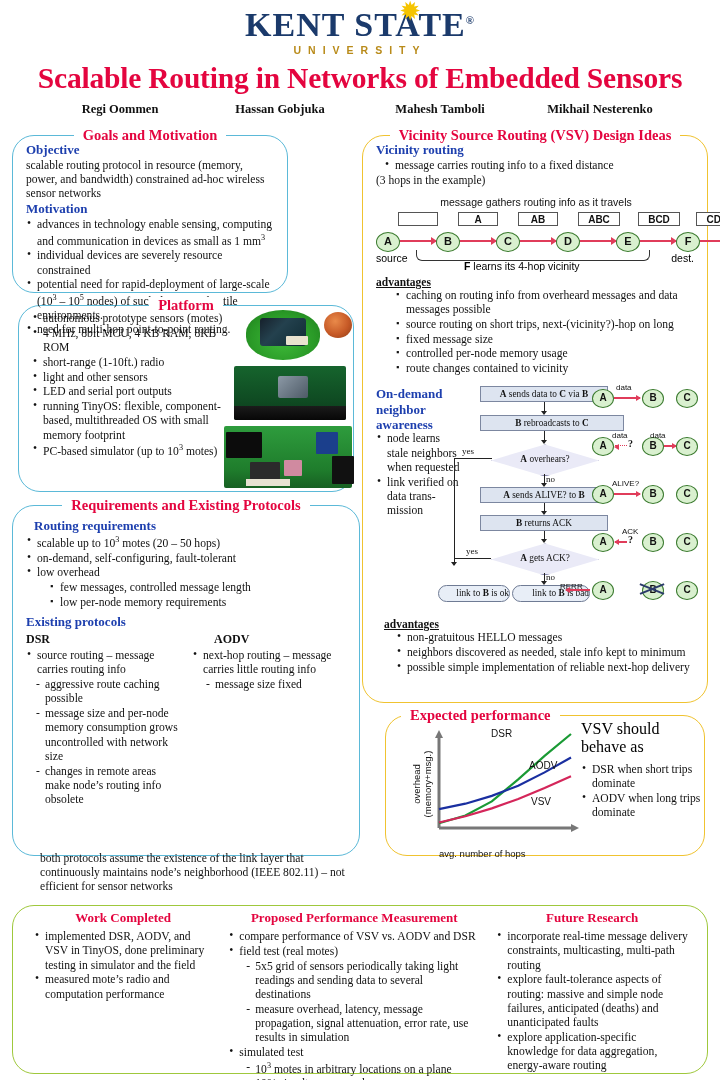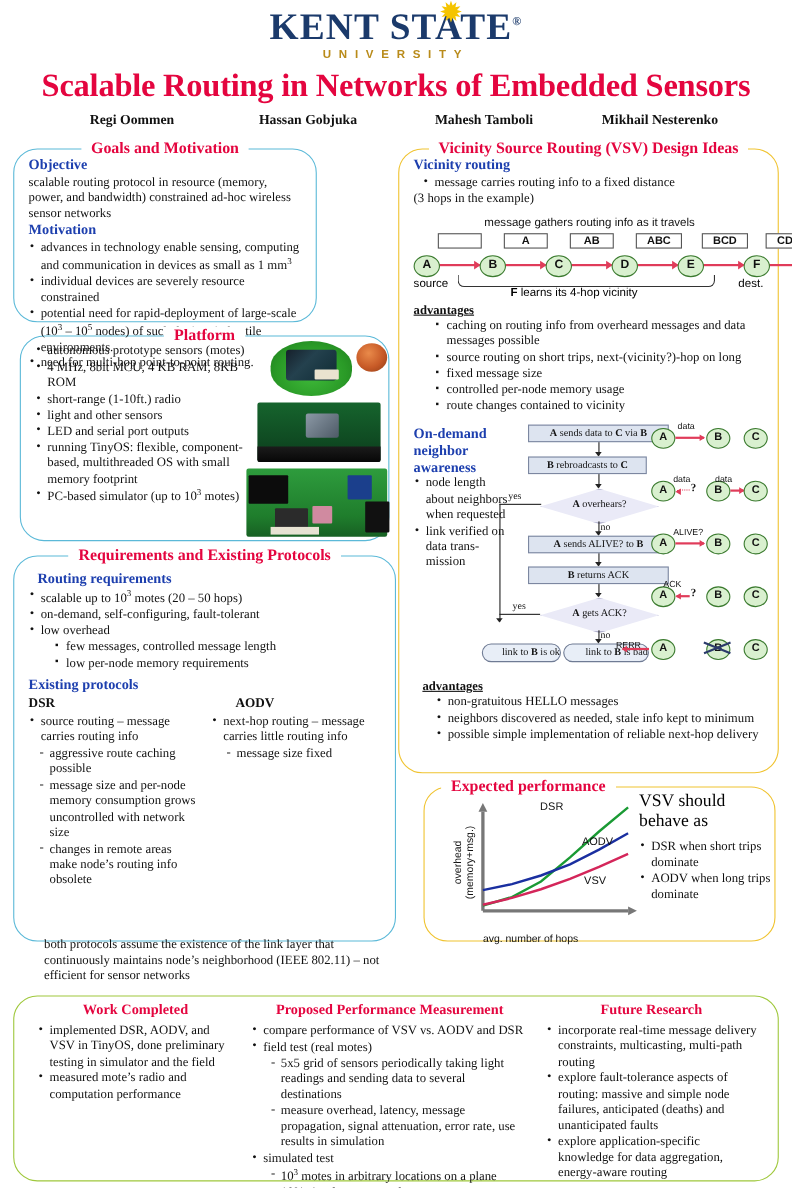--- a/index.html
+++ b/index.html
@@ -393,32 +393,32 @@
         <li class="sq">caching on routing info from overheard messages and data messages possible</li>
         <li class="sq">source routing on short trips, next-(vicinity?)-hop on long</li>
         <li class="sq">fixed message size</li>
         <li class="sq">controlled per-node memory usage</li>
         <li class="sq">route changes contained to vicinity</li>
       </ul>
 
       <div class="od-wrap">
         <div class="od-title">On-demand neighbor awareness</div>
         <ul class="b od-list">
-          <li>node length about neighbors when requested</li>
+          <li>node learns stale neighbors when requested</li>
           <li>link verified on data trans-mission</li>
         </ul>
 
         <div class="flow">
           <div class="fbox" style="left:12px;top:0px;width:128px;">
             <b>A</b><span> sends data to </span><b>C</b><span> via </span><b>B</b>
           </div>
           <div class="vline" style="left:76px;top:16px;height:12px;"></div>
           <div class="arrowd" style="left:73px;top:25px;"></div>
 
-          <div class="fbox" style="left:12px;top:29px;width:108px;">
+          <div class="fbox" style="left:12px;top:29px;width:144px;">
             <b>B</b><span> rebroadcasts to </span><b>C</b>
           </div>
           <div class="vline" style="left:76px;top:45px;height:12px;"></div>
           <div class="arrowd" style="left:73px;top:54px;"></div>
 
           <div class="fdia" style="left:23px;top:58px;">
             <b>A</b><span> overhears?</span>
           </div>
           <div class="flab" style="left:-6px;top:60px;">yes</div>
           <div class="hline" style="left:-14px;top:72px;width:38px;"></div>
@@ -479,21 +479,21 @@
             <div class="nn" style="left:6px;">A</div>
             <div class="narr r" style="left:28px;width:26px;"></div>
             <div class="nlab" style="left:26px;">ALIVE?</div>
             <div class="nn" style="left:56px;">B</div>
             <div class="nn" style="left:90px;">C</div>
           </div>
           <div class="nrow" style="top:144px;">
             <div class="nn" style="left:6px;">A</div>
             <div class="narr l" style="left:29px;width:12px;"></div>
             <div class="qm" style="left:42px;">?</div>
-            <div class="nlab" style="left:17px;">ACK</div>
+            <div class="nlab" style="left:36px;">ACK</div>
             <div class="nn" style="left:56px;">B</div>
             <div class="nn" style="left:90px;">C</div>
           </div>
           <div class="nrow" style="top:192px;">
             <div class="nlab" style="left:-26px;top:4px;">RERR</div>
             <div class="narr l" style="left:-20px;width:24px;"></div>
             <div class="nn" style="left:6px;">A</div>
             <div class="nn" style="left:56px;">B</div>
             <div class="xmark" style="left:53px;"></div>
             <div class="nn" style="left:90px;">C</div>

